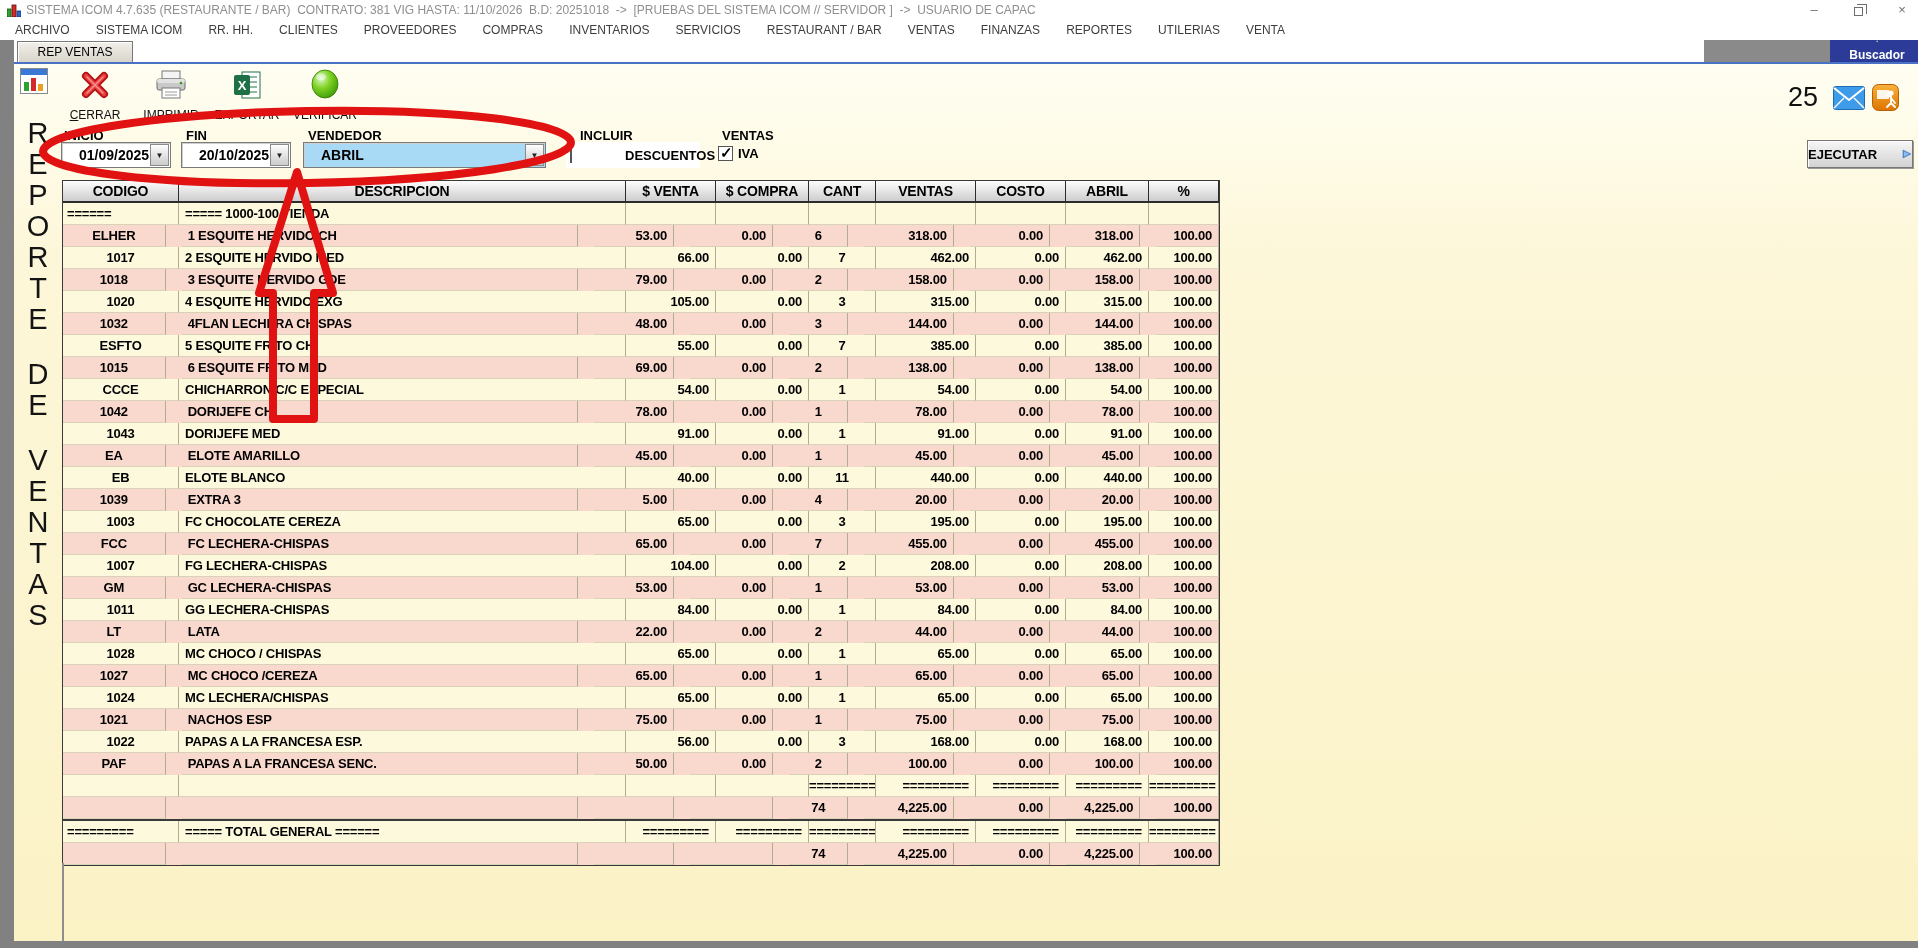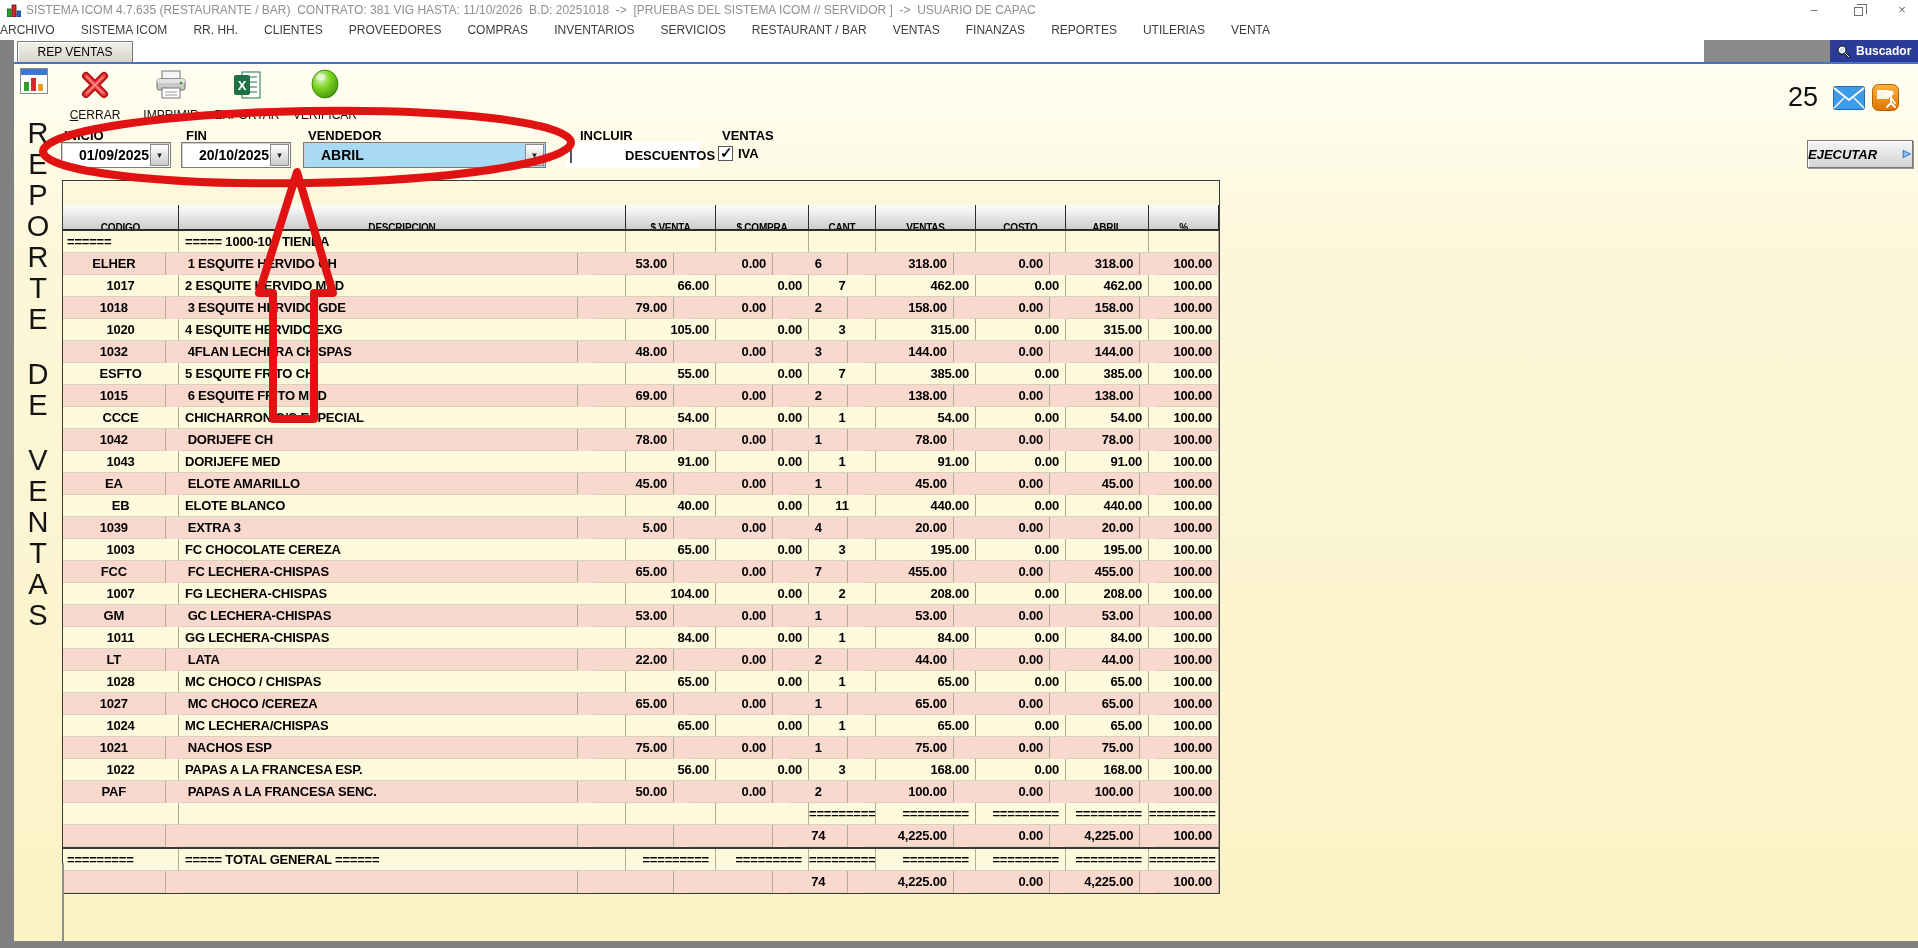--- a/index.html
+++ b/index.html
@@ -10,31 +10,31 @@
 
   
   .titlebar { left:0; top:0; width:1918px; height:20px; background:#fff;padding-left:24px; }
   .title-text { left:26px; top:3px; font-size:12px; color:#8f8f8f; white-space:pre; }
   .win-controls { right:8px; top:2px; display:flex; gap:28px; color:#6f6f6f; font-size:13px; }
   .win-btn { width:16px; height:16px; text-align:center; line-height:15px; cursor:default; }
   .restore-glyph { display:inline-block; width:9px; height:9px; border:1px solid #6f6f6f; position:relative; top:2px; }
   .restore-glyph::before { content:""; position:absolute; left:2px; top:-4px; width:9px; height:9px; border:1px solid #6f6f6f; border-bottom:none; border-left:none; }
 
   
-  .menubar { left:0; top:20px; width:1918px; height:20px; background:#fff; display:flex; gap:26px; align-items:center; }
+  .menubar { left:0; top:20px; width:1918px; height:20px; background:#fff; display:flex; gap:26px; padding-left:15px; align-items:center; }
   .menu-item { font-size:12px; color:#3d3d3d; white-space:nowrap; cursor:default; }
 
   
   .tabstrip-white { left:14px; top:40px; width:1690px; height:22px; background:#ffffff; }
   .tabstrip-gray  { left:1704px; top:40px; width:126px; height:22px; background:#8a8a8a; }
   .tab { left:17px; top:41px; width:116px; height:21px; background:linear-gradient(#f2f0ea,#d8d4ca);
          border:1px solid #777; border-bottom:none; box-shadow:inset 1px 1px 0 #fff;
          font-size:12px; color:#000; text-align:center; line-height:20px; }
   .buscador { left:1830px; top:40px; width:88px; height:22px; background:#2b3b97; color:#fff;
-              font-size:12px; font-weight:bold; display:flex; align-items:center; gap:5px; padding-left:6px; }
+              font-size:12px; font-weight:bold; display:flex; align-items:center; gap:5px; padding-left:6px;flex-direction:column; }
 
   
   .frame-left { left:0; top:40px; width:14px; height:908px; background:#818181; }
   .frame-bottom { left:0; top:941px; width:1918px; height:7px; background:#818181; }
 
   
   .workspace { left:14px; top:62px; width:1904px; height:879px;
                background:linear-gradient(180deg,#fffef2 0%, #fdf7d9 22%, #fbf2c6 100%);
                border-top:2px solid #4a72c4; }
 
@@ -63,31 +63,31 @@
   .combo.blue { background:#a8d9f5; }
   .checkbox { display:inline-block; width:15px; height:15px; background:#fff; border:1px solid #555; position:relative; vertical-align:middle; }
   .checkbox.checked::after { content:"✓"; position:absolute; left:1px; top:-3px; font-size:15px; font-weight:bold; color:#000; }
   .cb-label { font-size:13px; font-weight:bold; color:#000; vertical-align:middle; margin-left:5px; }
   .desc-strip { left:566px; top:142px; width:134px; height:26px; background:#fff; display:flex; align-items:center; padding-left:4px;gap:48px; }
   .iva-wrap { left:718px; top:146px; display:flex; align-items:center; }
   .ejecutar { left:1807px; top:140px; width:106px; height:28px;
               background:linear-gradient(#f6f6f6,#d3d3d3); border:1px solid #777;
               box-shadow:inset 1px 1px 0 #fff, 1px 1px 0 #999;
               display:flex; align-items:center; justify-content:center; gap:25px;
-              font-size:13px; font-weight:bold; color:#000; cursor:default;font-style:italic; }
+              font-size:13px; font-weight:bold; color:#000; cursor:default; }
 
   
   .grid { left:62px; top:180px; width:1158px; border:1px solid #3a3a3a; background:#fcf8dc; }
   .grid-header, .grid-row { display:flex; }
   .cell { height:22px; line-height:21px; font-size:13px; font-weight:bold; color:#000;
           letter-spacing:-0.2px; border-right:1px solid #b3ac92; border-bottom:1px solid #d8d2b8;
           overflow:hidden; white-space:nowrap; }
   .hcell { background:linear-gradient(#fdfdfd,#cdcdcd); border-right:1px solid #2c2c2c;
-           border-bottom:2px solid #2c2c2c; text-align:center !important; padding:12px !important;
-           font-size:10px;margin-top:24px; }
+           border-bottom:2px solid #2c2c2c; text-align:center !important; padding:0 !important;
+           font-size:14px; }
   .c0 { width:116px; text-align:center; }
   .c1 { width:447px; text-align:left; padding-left:6px; }
   .c2 { width:90px; text-align:right; padding-right:6px; }
   .c3 { width:93px; text-align:right; padding-right:6px; }
   .c4 { width:67px; text-align:center; }
   .c5 { width:100px; text-align:right; padding-right:6px; }
   .c6 { width:90px; text-align:right; padding-right:6px; }
   .c7 { width:83px; text-align:right; padding-right:6px; }
   .c8 { width:70px; text-align:right; padding-right:6px; }
   .bg-yellow { background:#fcf9dd; }

